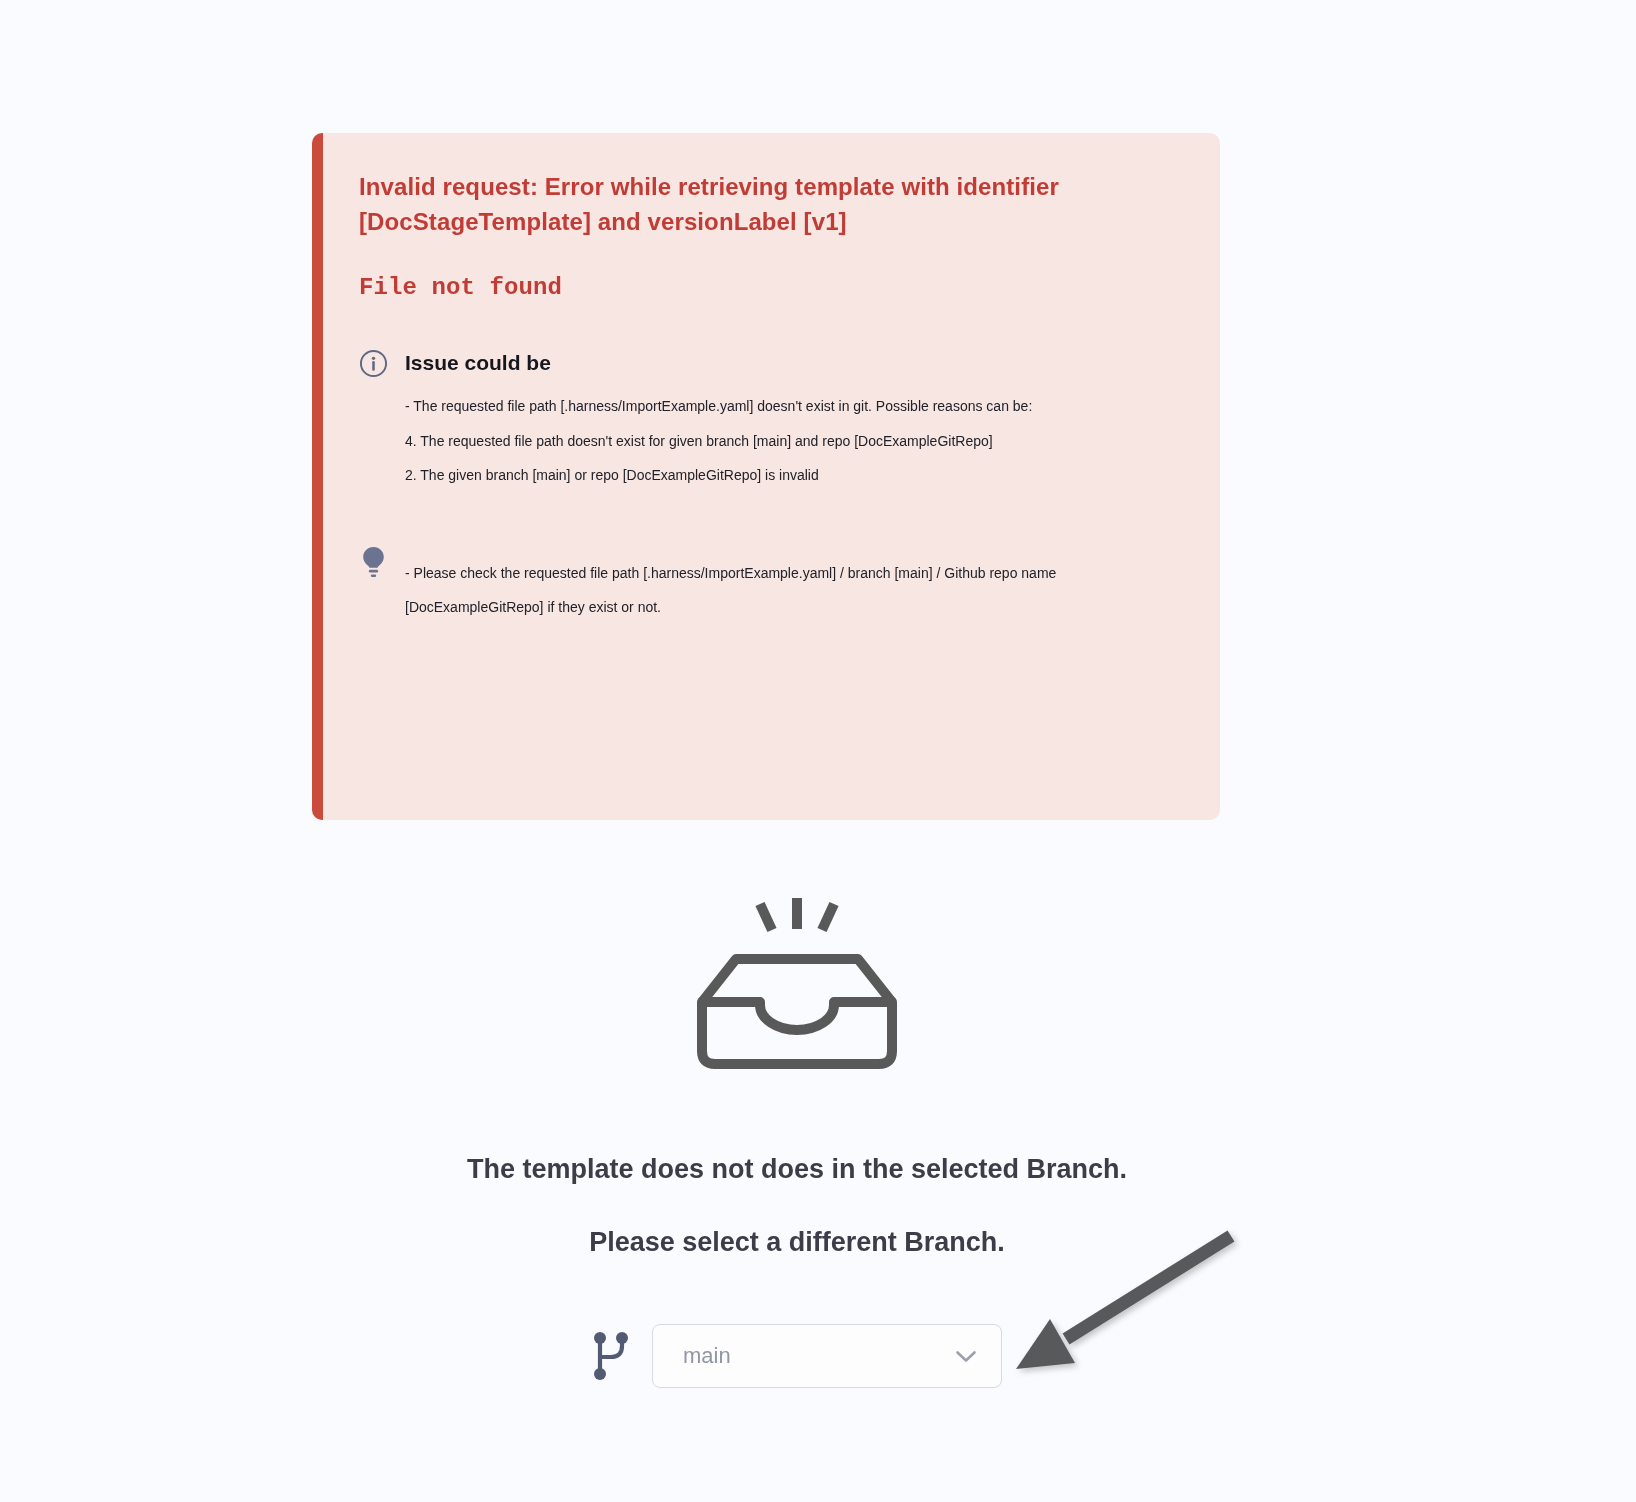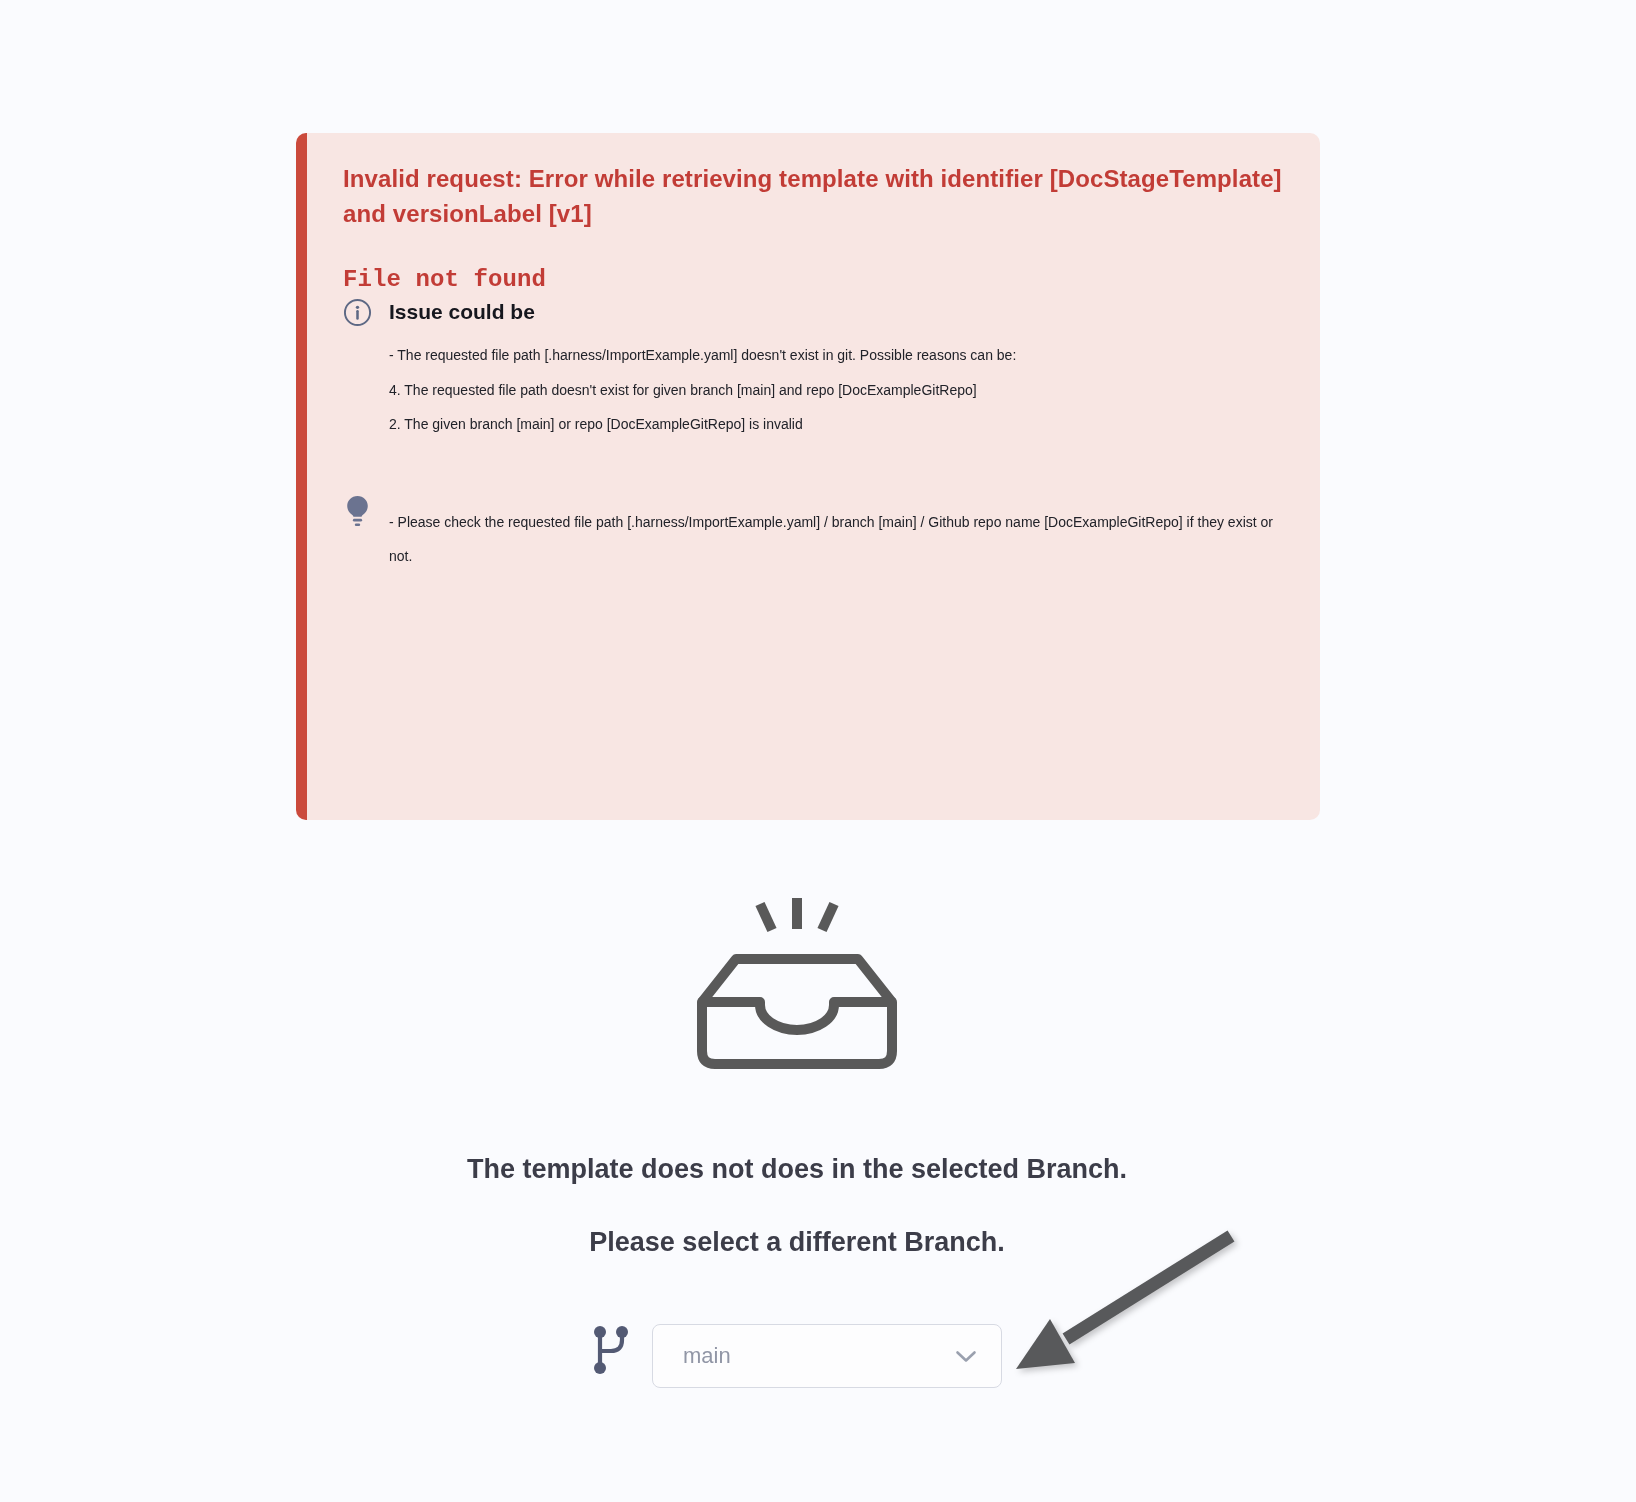--- a/index.html
+++ b/index.html
@@ -12,39 +12,39 @@
     position: relative;
     width: 1636px;
     height: 1502px;
     background: #fafbfe;
     overflow: hidden;
   }
 
   
   .alert {
     position: absolute;
-    left: 296px;
+    left: 312px;
     top: 133px;
-    width: 1024px;
+    width: 908px;
     min-height: 687px;
     box-sizing: border-box;
     background: #f8e6e3;
     border-left: 11px solid #cb4a3c;
     border-radius: 10px;
-    padding: 28px 38px 58px 36px;
+    padding: 36px 38px 58px 36px;
   }
   .alert-title, .alert-subtitle {
     color: #c23c36;
     font-size: 24px;
     line-height: 35px;
     font-weight: 700;
     letter-spacing: 0.1px;
   }
   .alert-subtitle { margin-top: 31px; font-family: Liberation Mono, monospace; }
-  .section { display: flex; }
+  .section { display: flex; margin-top: 43px; }
   .section.suggestions { margin-top: 52px; }
   .section-icon {
     flex: 0 0 28px;
     width: 28px;
     margin-right: 18px;
     padding-top: 1px;
     text-align: center;
   }
   .section-body { flex: 1; min-width: 0; }
   .section-heading {
@@ -83,20 +83,21 @@
   .msg-secondary {
     margin-top: 42px;
     font-size: 27px;
     font-weight: 700;
     color: #3c3d49;
   }
   .branch-row {
     margin-top: 66px;
     display: flex;
     justify-content: center;
+    align-items: center;
     gap: 20px;
     height: 64px;
   }
   .branch-select {
     width: 350px;
     height: 64px;
     box-sizing: border-box;
     background: #fdfdfe;
     border: 1.5px solid #d7dae3;
     border-radius: 8px;

